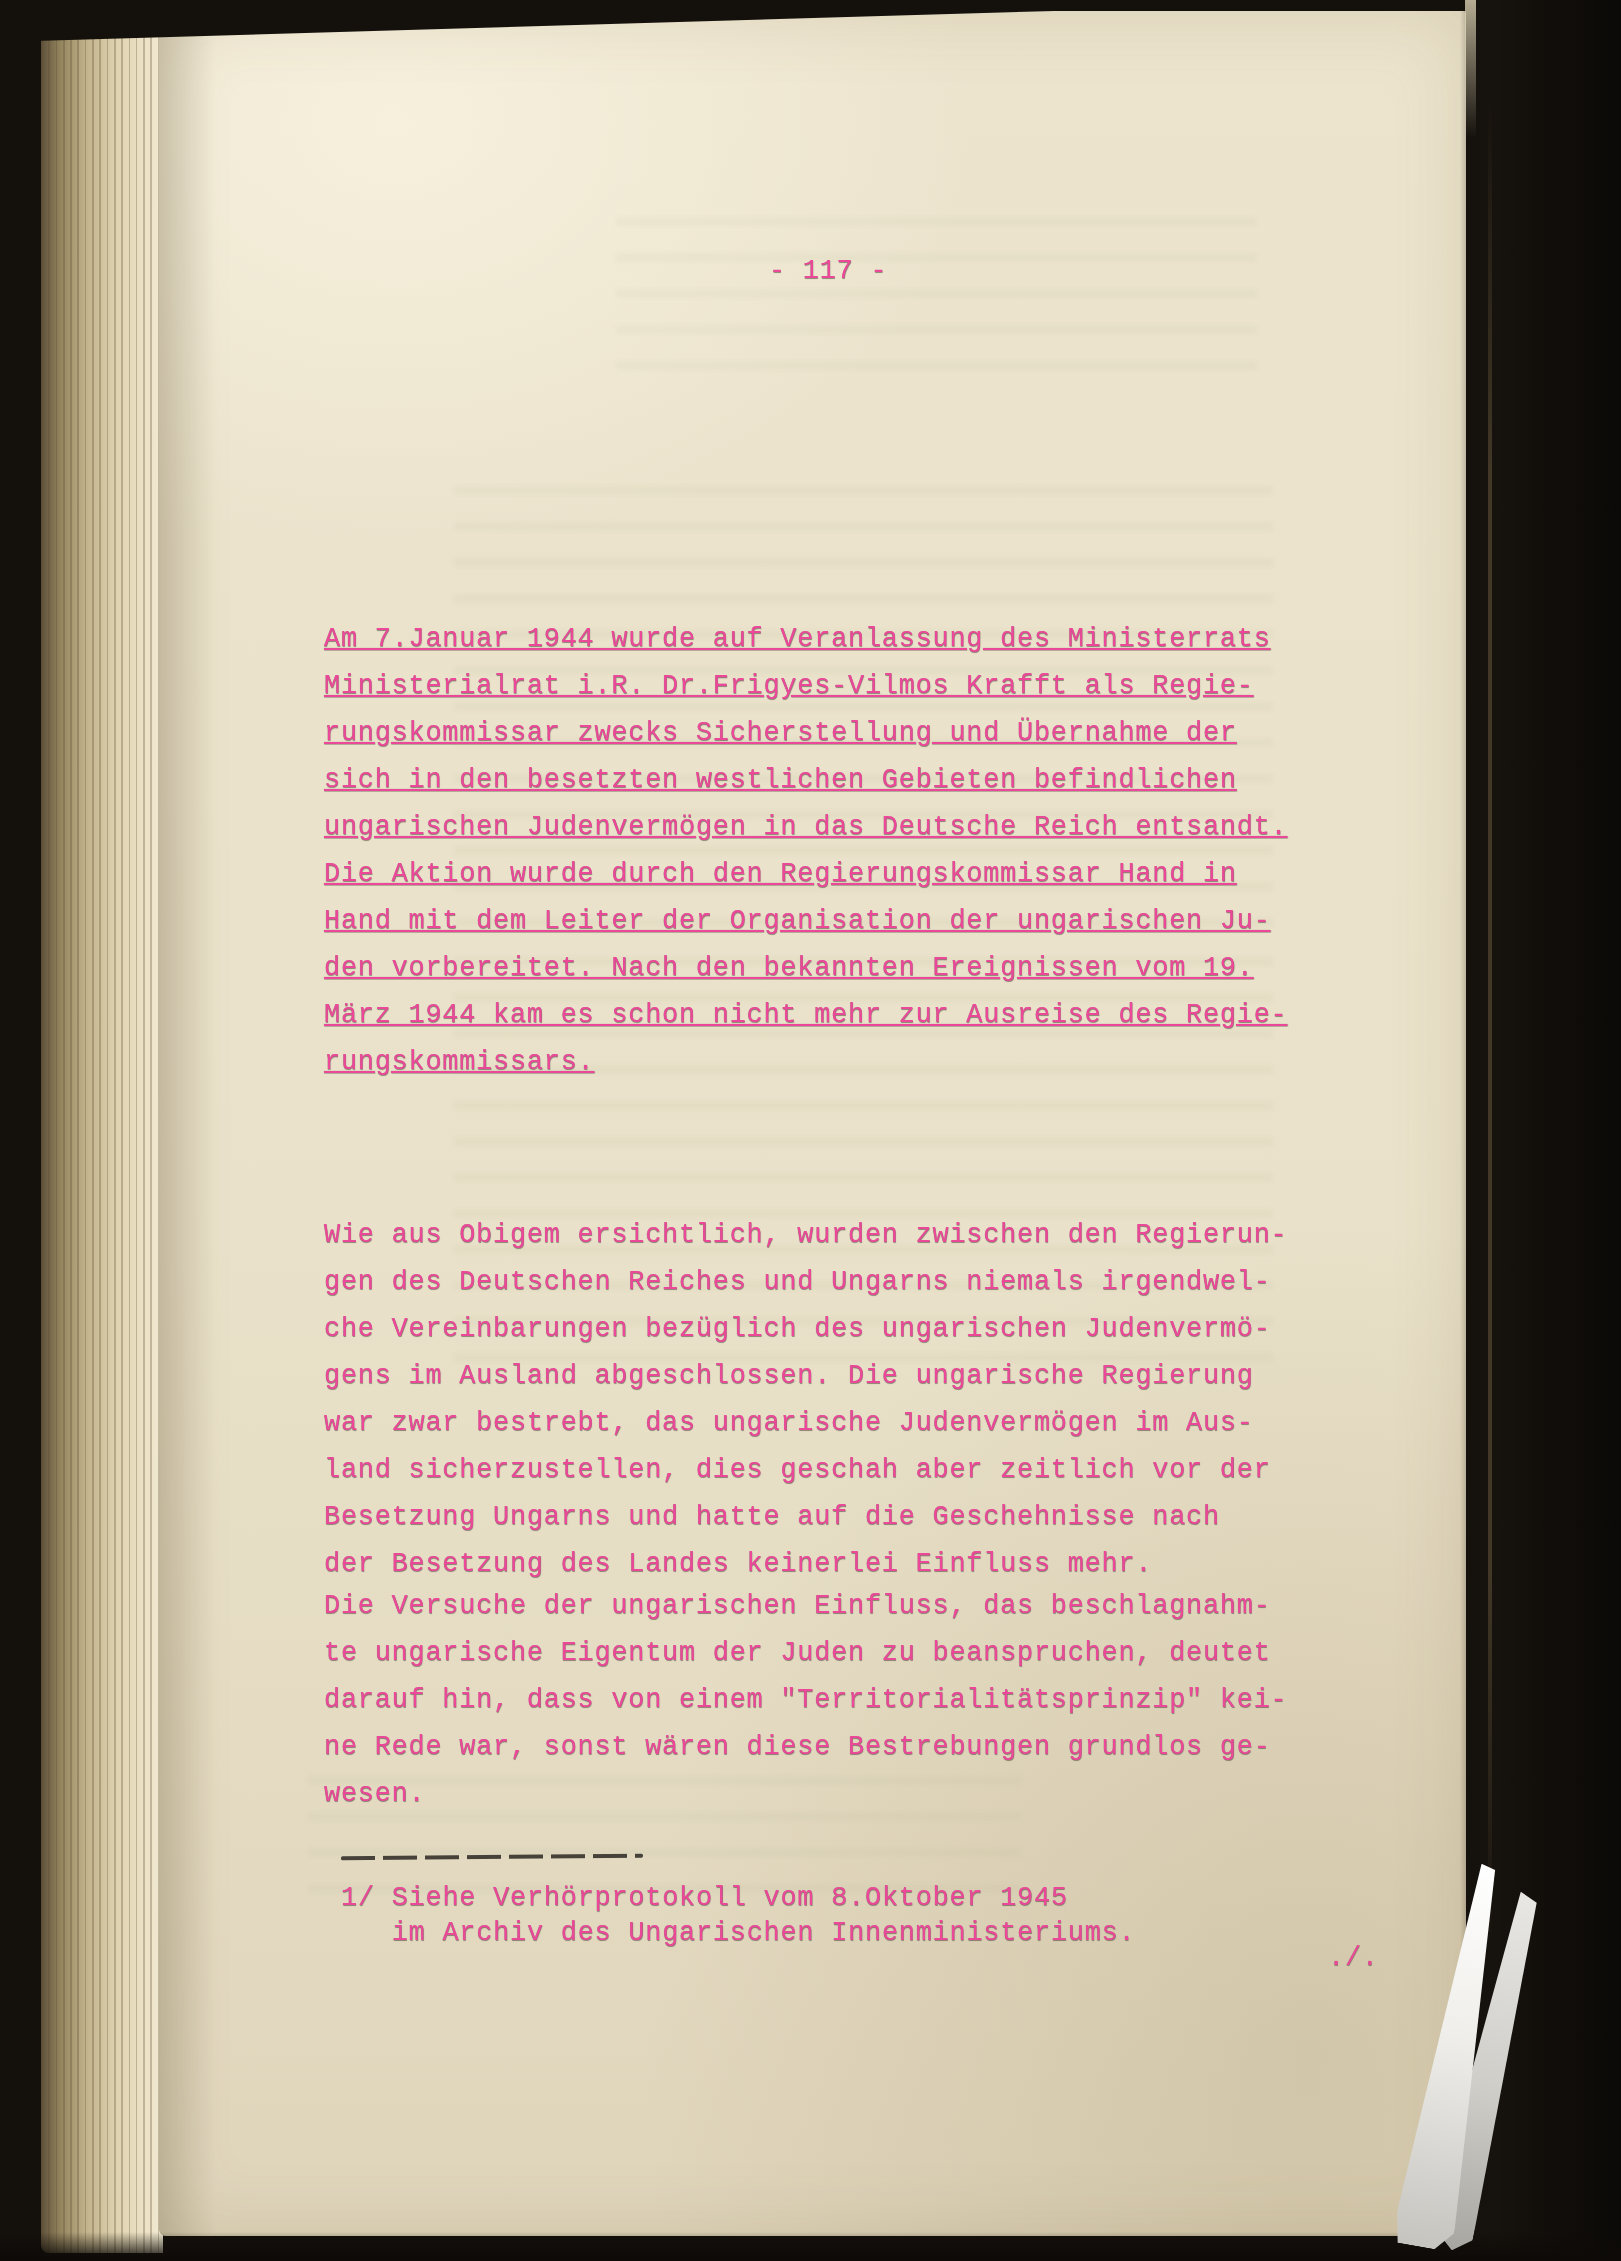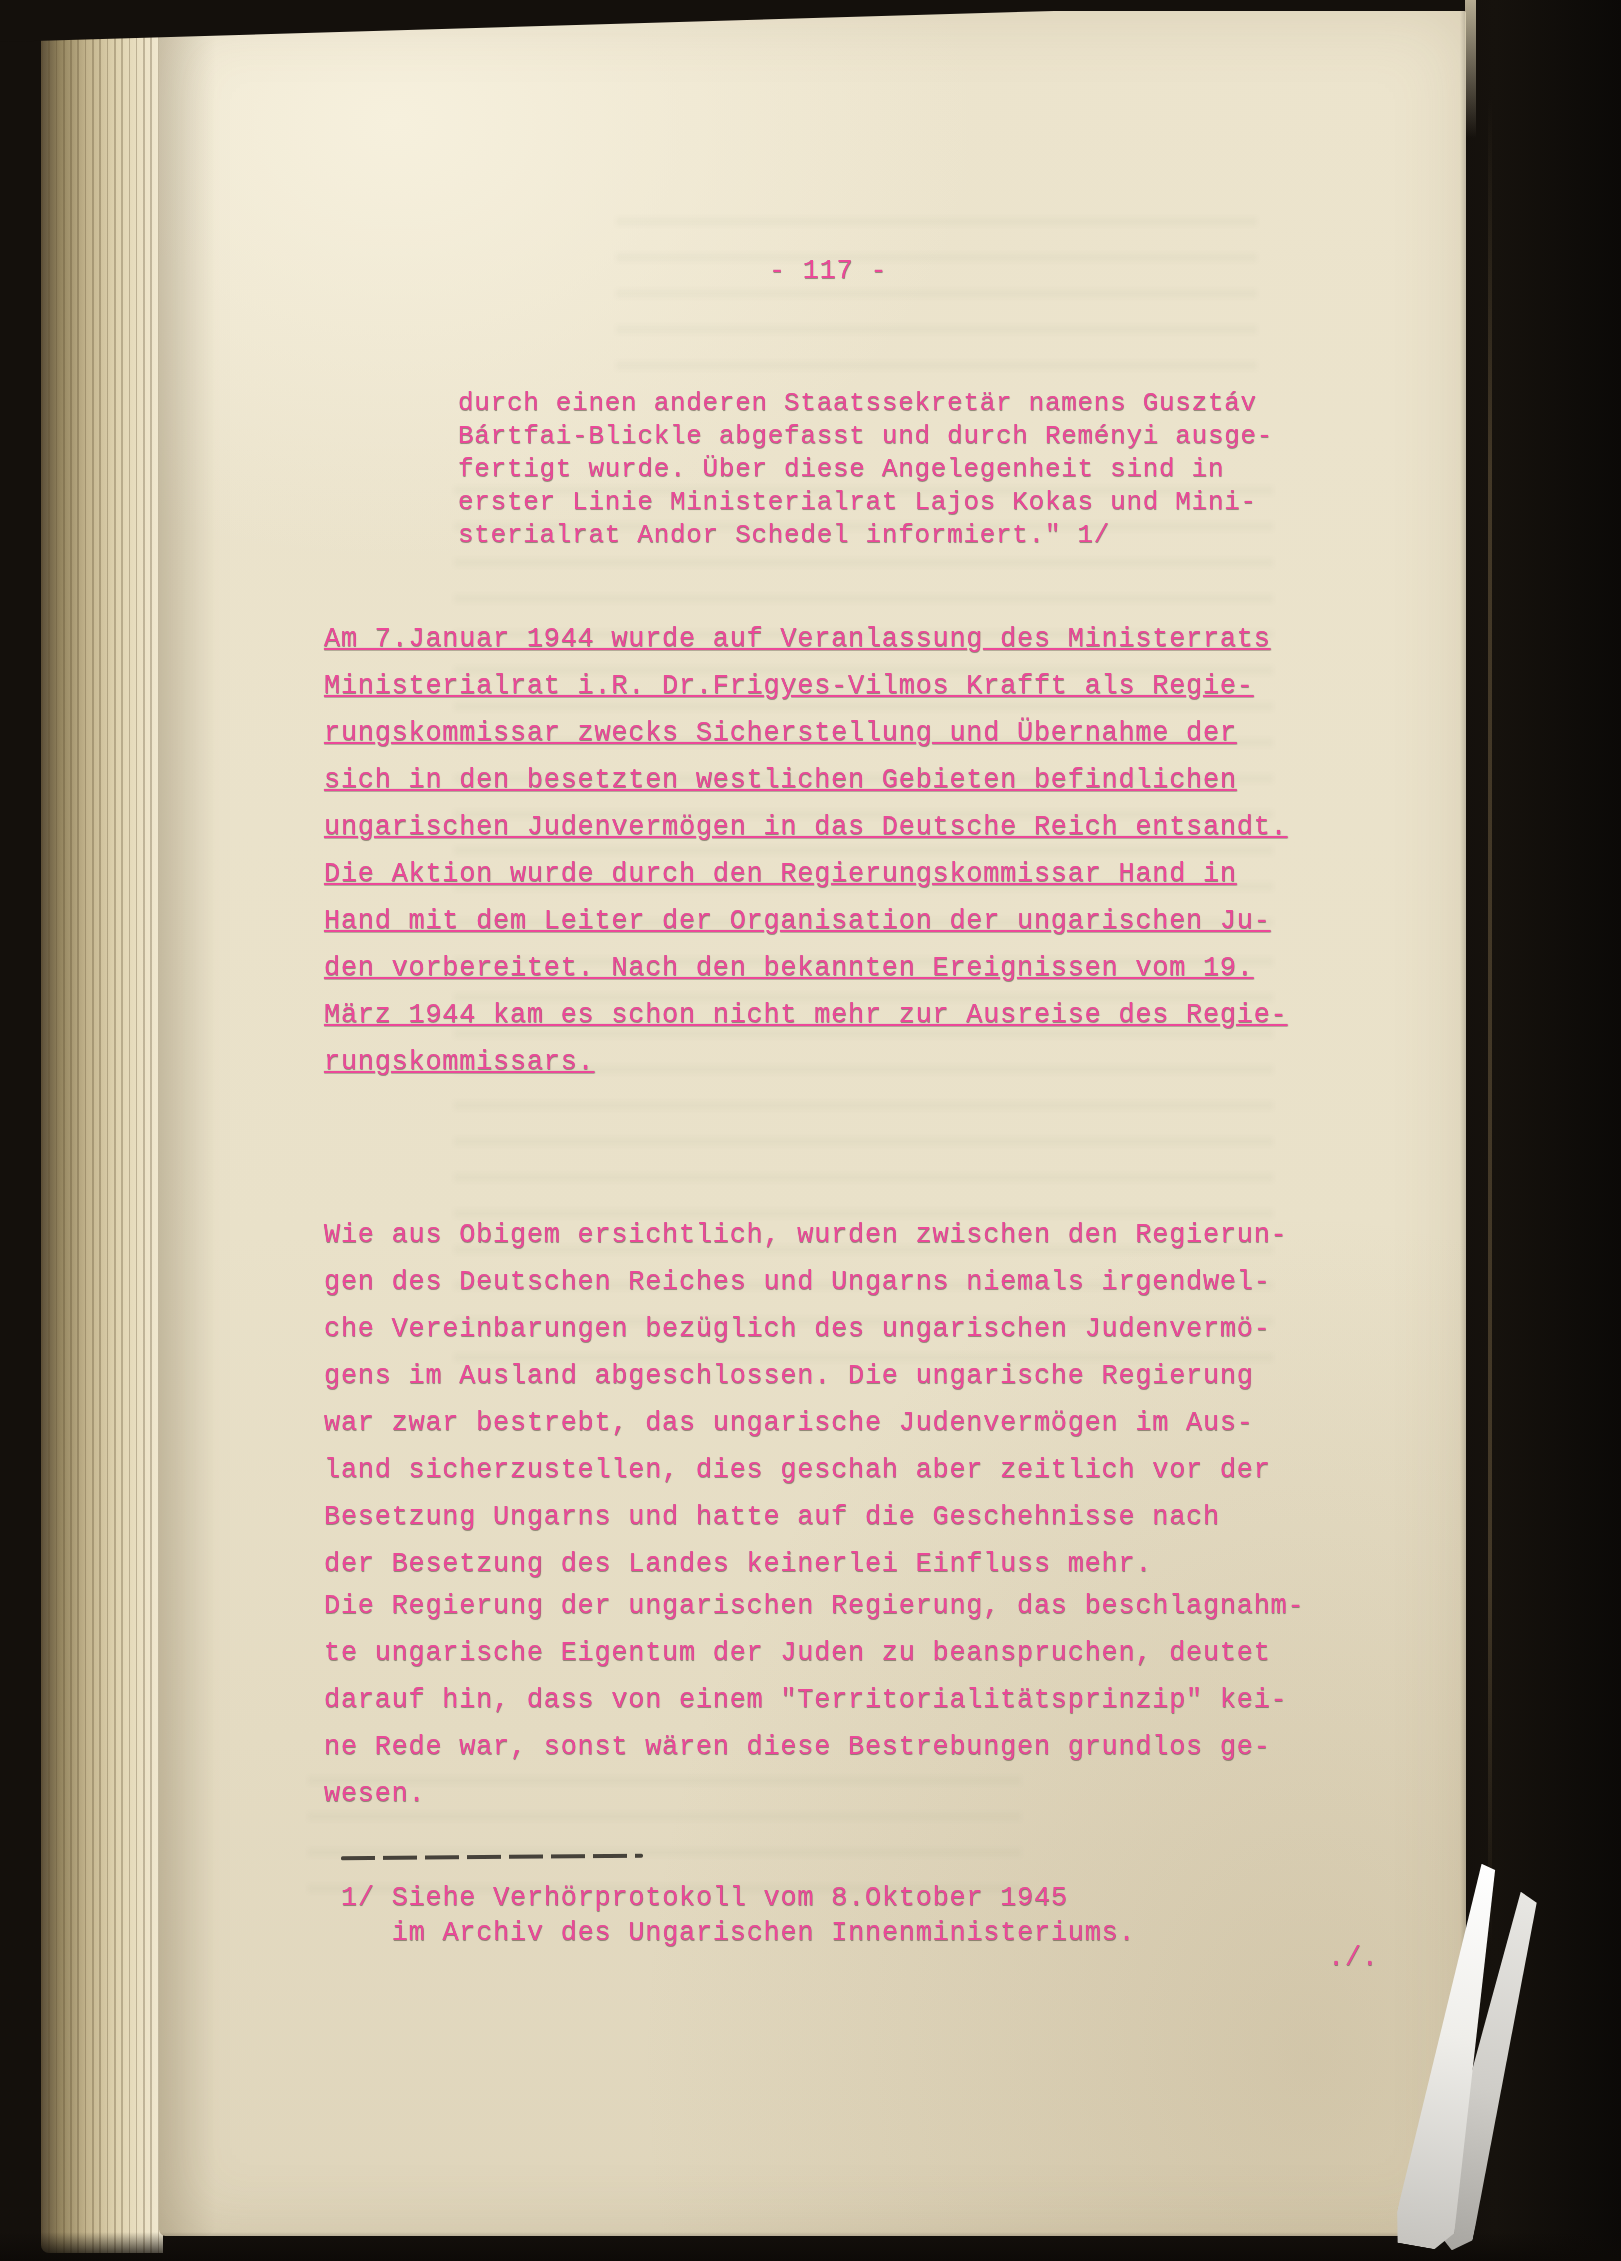--- a/index.html
+++ b/index.html
@@ -124,45 +124,40 @@
 
   <div class="page"></div>
 
   <div class="ghost g1"></div>
   <div class="ghost g2"></div>
   <div class="ghost g3"></div>
   <div class="ghost g4"></div>
 
   <div class="tw page-number">- 117 -</div>
 
-  <div class="tw quote">durch einen anderen Staatssekretär namens Gusztáv
-Bártfai-Blickle abgefasst und durch Reményi ausge-
-fertigt wurde. Über diese Angelegenheit sind in
-erster Linie Ministerialrat Lajos Kokas und Mini-
-sterialrat Andor Schedel informiert." 1/</div>
 
   <div class="tw para p1">Am 7.Januar 1944 wurde auf Veranlassung des Ministerrats
 Ministerialrat i.R. Dr.Frigyes-Vilmos Krafft als Regie-
 rungskommissar zwecks Sicherstellung und Übernahme der
 sich in den besetzten westlichen Gebieten befindlichen
 ungarischen Judenvermögen in das Deutsche Reich entsandt.
 Die Aktion wurde durch den Regierungskommissar Hand in
 Hand mit dem Leiter der Organisation der ungarischen Ju-
 den vorbereitet. Nach den bekannten Ereignissen vom 19.
 März 1944 kam es schon nicht mehr zur Ausreise des Regie-
 rungskommissars.</div>
   <div class="tw para p2">Wie aus Obigem ersichtlich, wurden zwischen den Regierun-
 gen des Deutschen Reiches und Ungarns niemals irgendwel-
 che Vereinbarungen bezüglich des ungarischen Judenvermö-
 gens im Ausland abgeschlossen. Die ungarische Regierung
 war zwar bestrebt, das ungarische Judenvermögen im Aus-
 land sicherzustellen, dies geschah aber zeitlich vor der
 Besetzung Ungarns und hatte auf die Geschehnisse nach
 der Besetzung des Landes keinerlei Einfluss mehr.</div>
-  <div class="tw para p3">Die Regierung der ungarischen Regierung, das beschlagnahm-
+  <div class="tw para p3">Die Versuche der ungarischen Einfluss, das beschlagnahm-
 te ungarische Eigentum der Juden zu beanspruchen, deutet
 darauf hin, dass von einem "Territorialitätsprinzip" kei-
 ne Rede war, sonst wären diese Bestrebungen grundlos ge-
 wesen.</div>
 
   <div class="foot-rule"></div>
   <div class="tw footnote">1/ Siehe Verhörprotokoll vom 8.Oktober 1945
    im Archiv des Ungarischen Innenministeriums.</div>
 
   <div class="tw cont-mark">./.</div>

